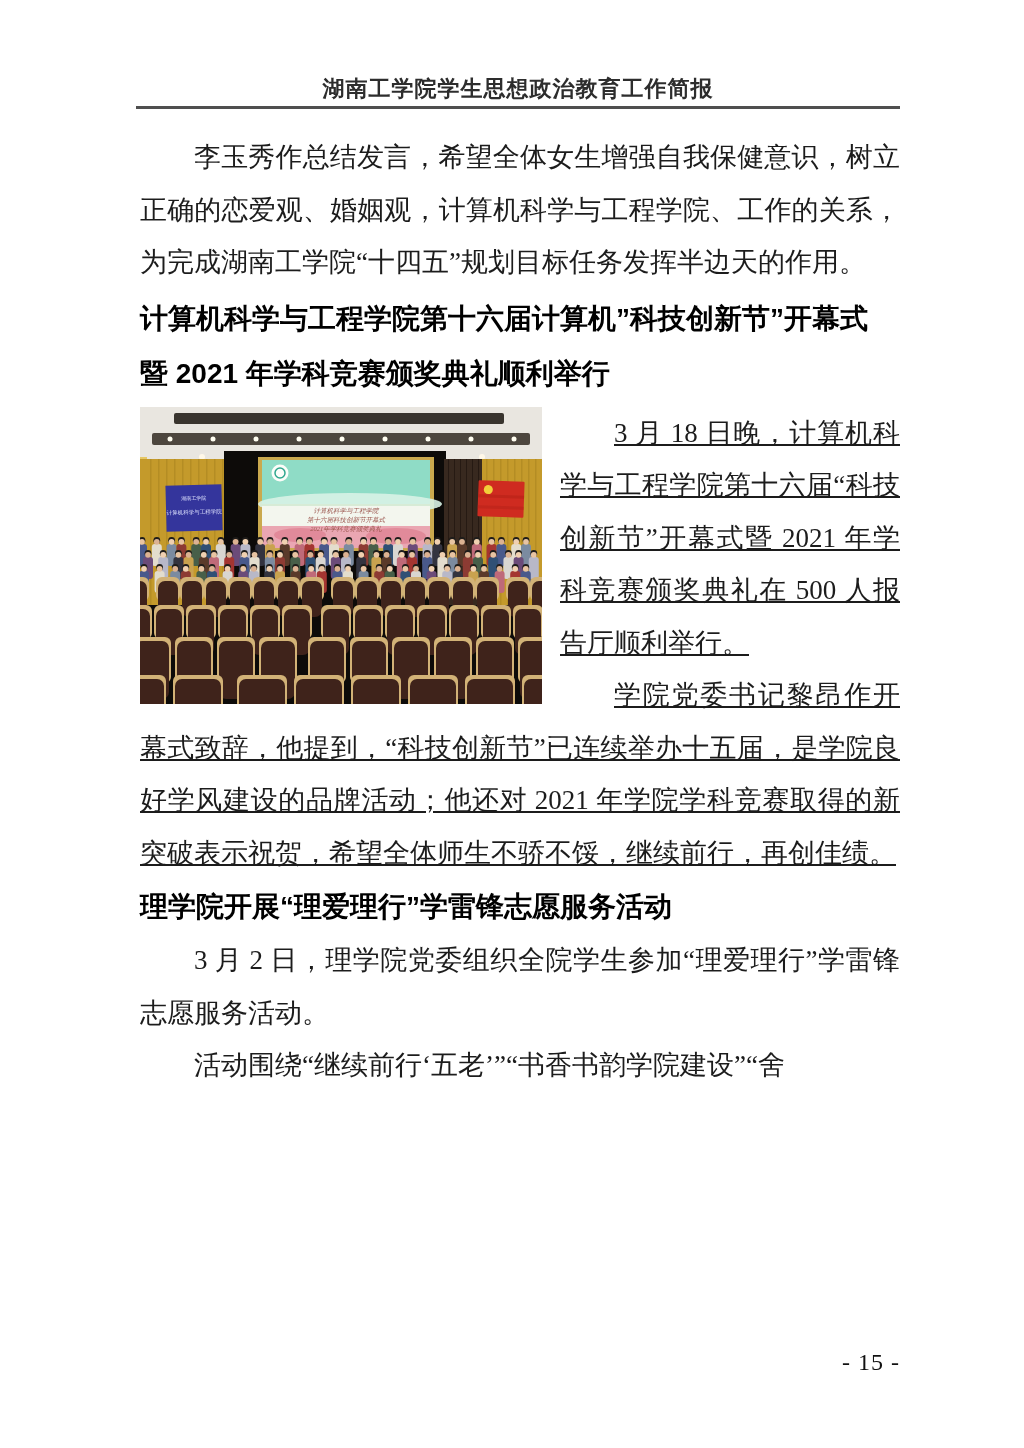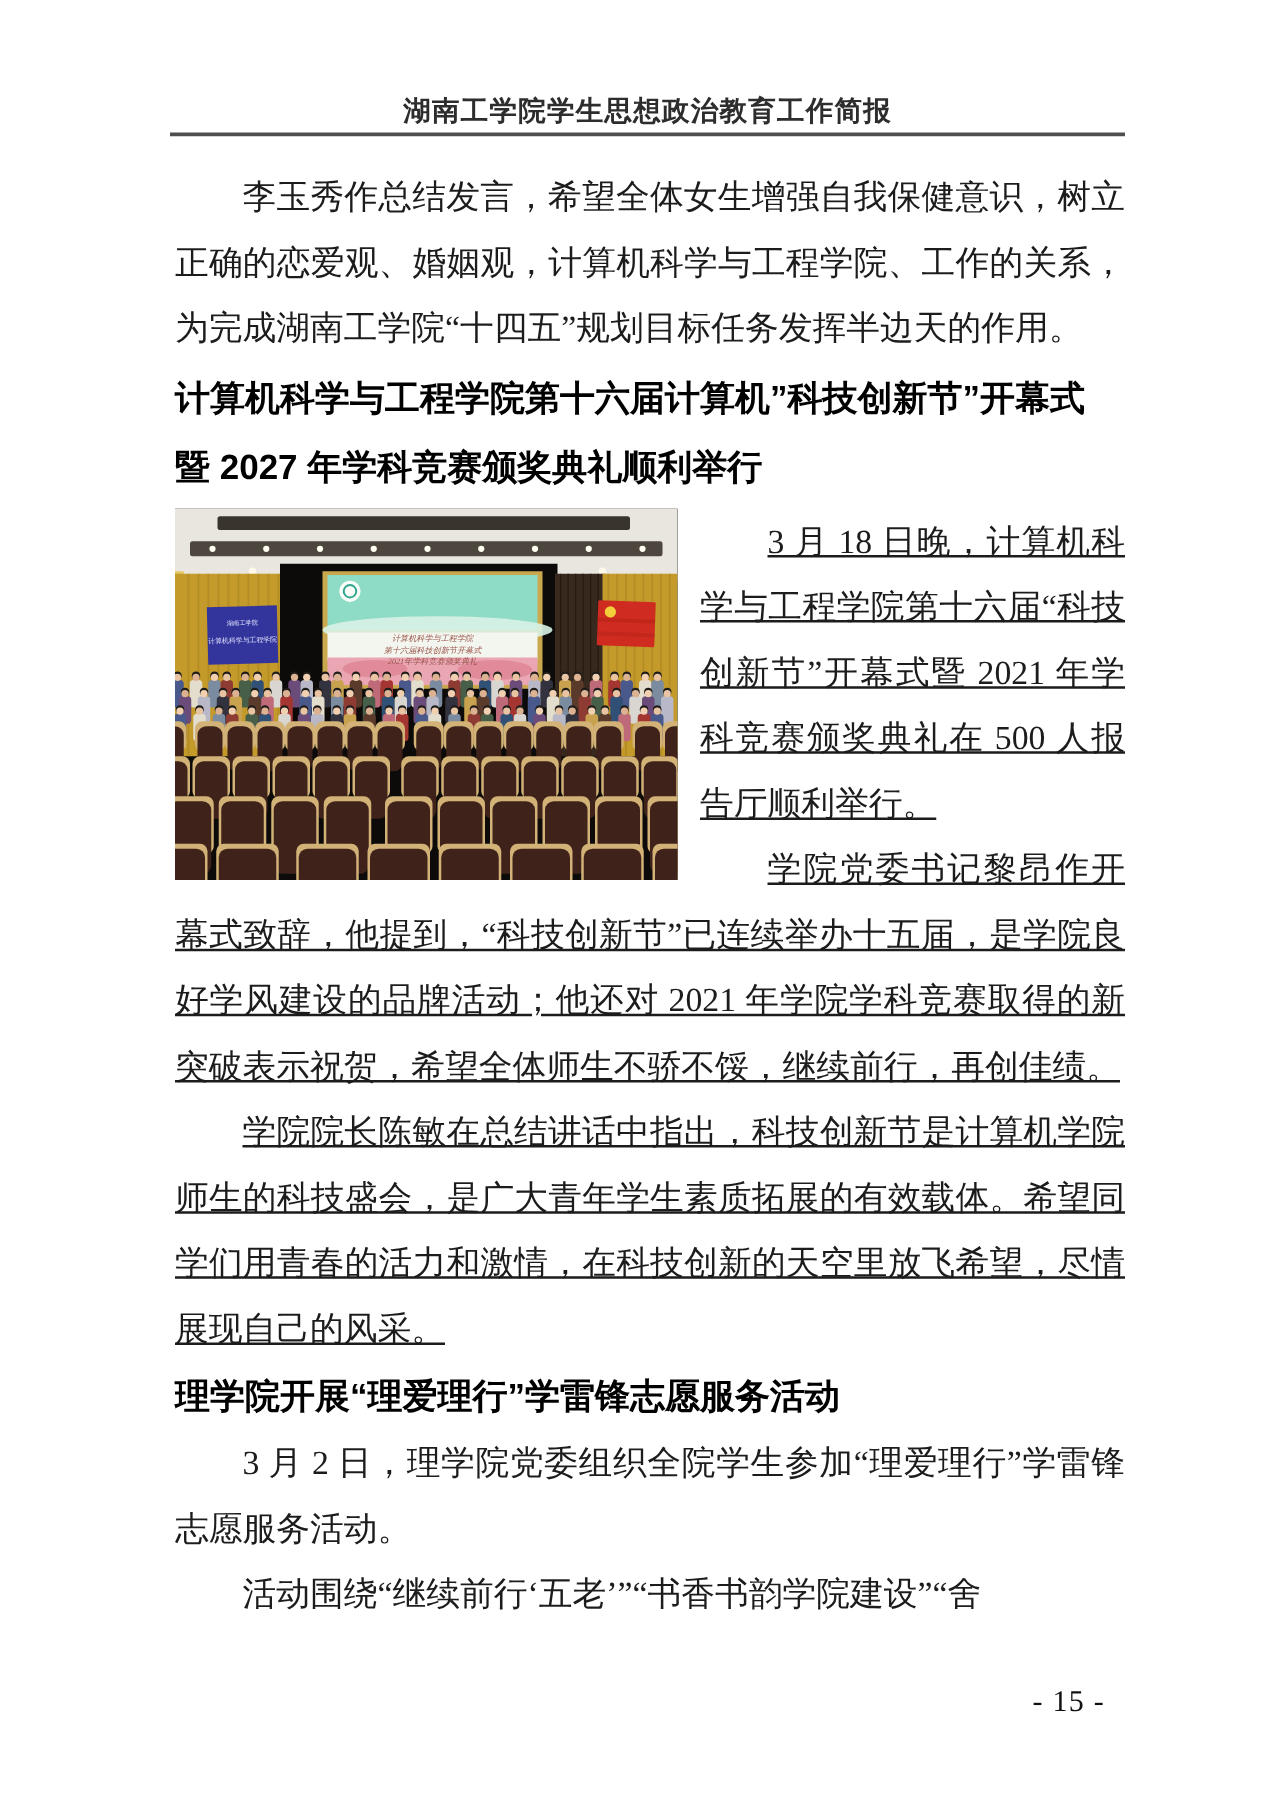--- a/index.html
+++ b/index.html
@@ -48,21 +48,21 @@
   .article1-body::after { content:""; display:block; clear:both; }
   svg.photo {
     float:left;
     width:402px; height:297px;
     margin-right:18px;
     margin-bottom:6px;
     background:#0d0b09;
   }
   .footer {
     position:absolute;
-    right:140px;
+    right:124px;
     bottom:72px;
     font-size:24px;
     line-height:28px;
     letter-spacing:1px;
     color:#111;
   }
 </style>
 </head>
 <body>
 
@@ -71,21 +71,21 @@
   <div class="doc-header">
     <div class="title">湖南工学院学生思想政治教育工作简报</div>
   </div>
 
   <div class="content">
 
     <p class="body">李玉秀作总结发言，希望全体女生增强自我保健意识，树立正确的恋爱观、婚姻观，计算机科学与工程学院、工作的关系，为完成湖南工学院“十四五”规划目标任务发挥半边天的作用。</p>
 
     <h2 class="sec-heading first">
       <div>计算机科学与工程学院第十六届计算机”科技创新节”开幕式</div>
-      <div>暨 2027 年学科竞赛颁奖典礼顺利举行</div>
+      <div>暨 2021 年学科竞赛颁奖典礼顺利举行</div>
     </h2>
 
     <div class="article1-body">
 
       <svg class="photo" viewBox="0 0 402 297" xmlns="http://www.w3.org/2000/svg">
 
         <rect x="0" y="0" width="402" height="58" fill="#e9e6e0"></rect>
         <rect x="34" y="6" width="330" height="11" rx="2" fill="#39342e"></rect>
         <rect x="12" y="26" width="378" height="12" rx="2" fill="#4d463e"></rect>
         <g id="recess-lights">
@@ -540,21 +540,20 @@
             <rect x="270" y="272" width="46" height="72" rx="7" fill="#3f231b"></rect>
             <rect x="325" y="268" width="50" height="60" rx="6" fill="#d2b277"></rect>
             <rect x="327" y="272" width="46" height="72" rx="7" fill="#3f231b"></rect>
             <rect x="382" y="268" width="50" height="60" rx="6" fill="#d2b277"></rect>
             <rect x="384" y="272" width="46" height="72" rx="7" fill="#3f231b"></rect>
           </g>
       </svg>
 
       <p class="body">3 月 18 日晚，计算机科学与工程学院第十六届“科技创新节”开幕式暨 2021 年学科竞赛颁奖典礼在 500 人报告厅顺利举行。</p>
       <p class="body">学院党委书记黎昂作开幕式致辞，他提到，“科技创新节”已连续举办十五届，是学院良好学风建设的品牌活动；他还对 2021 年学院学科竞赛取得的新突破表示祝贺，希望全体师生不骄不馁，继续前行，再创佳绩。</p>
-      <p class="body">学院院长陈敏在总结讲话中指出，科技创新节是计算机学院师生的科技盛会，是广大青年学生素质拓展的有效载体。希望同学们用青春的活力和激情，在科技创新的天空里放飞希望，尽情展现自己的风采。</p>
     </div>
 
     <h2 class="sec-heading">理学院开展“理爱理行”学雷锋志愿服务活动</h2>
 
     <p class="body">3 月 2 日，理学院党委组织全院学生参加“理爱理行”学雷锋志愿服务活动。</p>
     <p class="body">活动围绕“继续前行‘五老’”“书香书韵学院建设”“舍</p>
 
   </div>
 
   <div class="footer">- 15 -</div>

